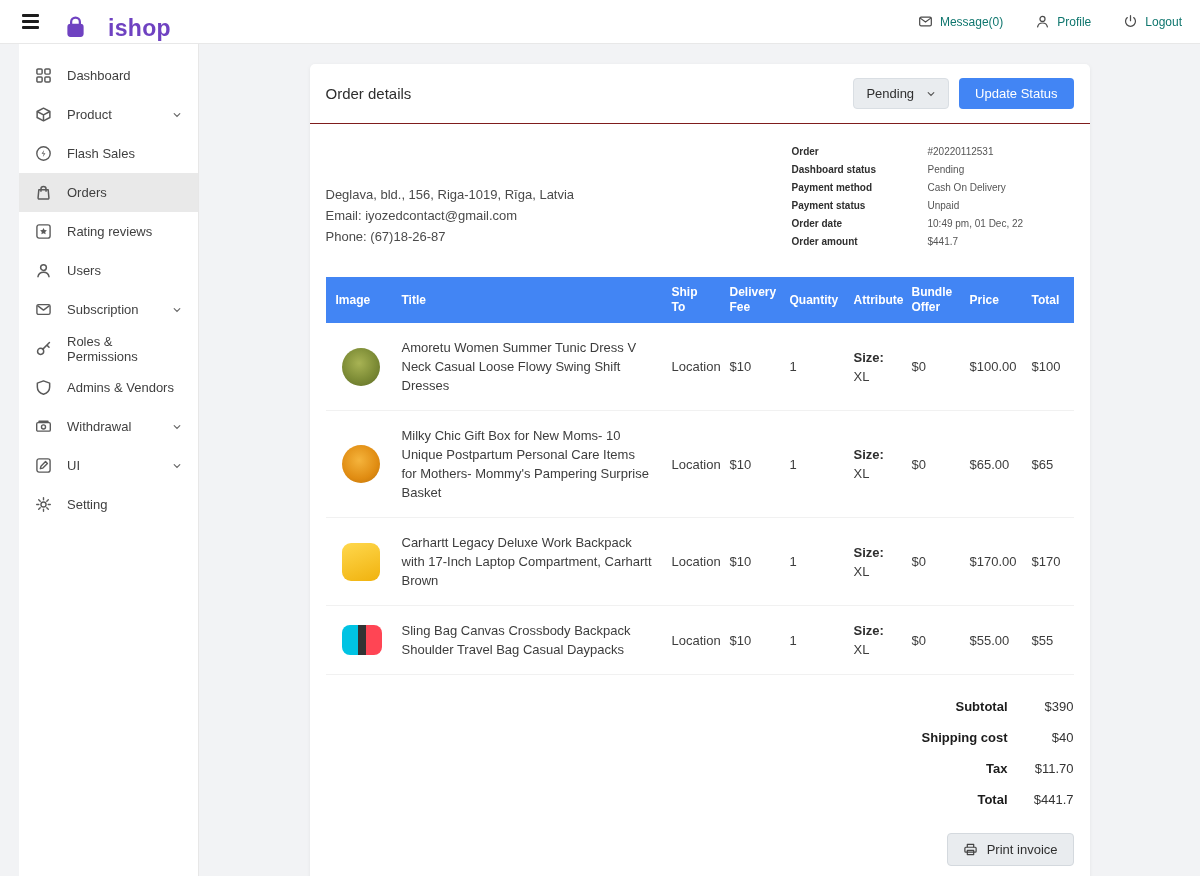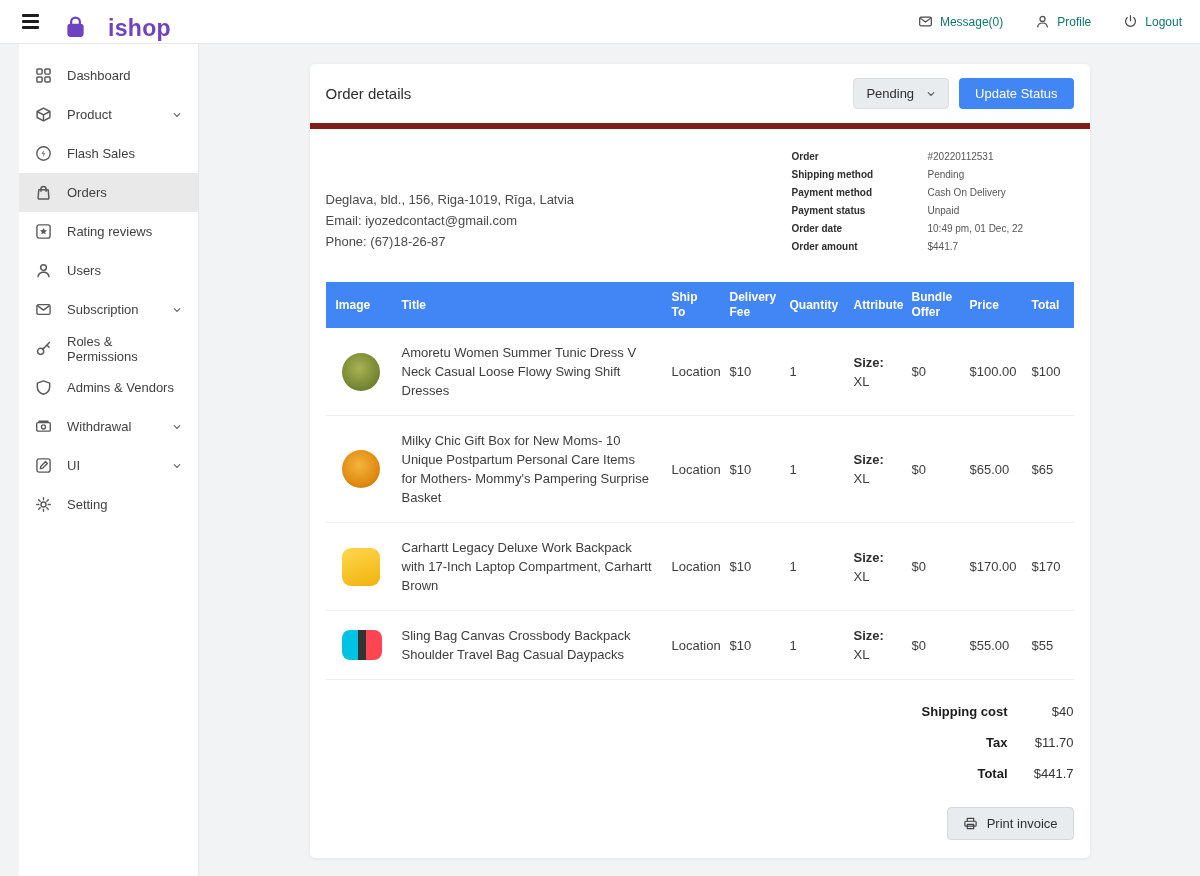--- a/index.html
+++ b/index.html
@@ -30,21 +30,21 @@
   .sidebar { width: 180px; flex-shrink: 0; background: #fff; border-right: 1px solid #e7e7e7; padding-top: 12px; margin-left: 19px; }
   .side-item { display: flex; align-items: center; gap: 15px; padding: 0 16px; height: 39px; font-size: 13px; color: #3f3f3f; cursor: pointer; }
   .side-item.active { background: #e9e9e9; }
   .sicon { display: flex; color: #5a5a5a; }
   .chev { margin-left: auto; display: flex; color: #666; }
 
   .content { flex: 1; display: flex; justify-content: center; align-items: flex-start; overflow: hidden; }
 
   
   .card { width: 780px; background: #fff; border-radius: 5px; margin-top: 20px; box-shadow: 0 1px 4px rgba(0,0,0,.06); }
-  .card-head { display: flex; align-items: center; padding: 14px 16px; border-bottom: 6px solid #7f1d1d; }
+  .card-head { display: flex; align-items: center; padding: 14px 16px; border-bottom: 1px solid #7f1d1d; }
   .page-title { font-size: 15px; color: #2e2e2e; font-weight: 500; }
   .head-controls { margin-left: auto; display: flex; gap: 10px; }
   .dropdown { display: flex; align-items: center; gap: 12px; background: #e9ecef; border: 1px solid #d9dee3; border-radius: 4px; padding: 7px 12px; font-size: 13px; color: #2f2f2f; cursor: pointer; font-family: inherit; }
   .dropdown .chevd { display: flex; color: #555; }
   .btn-primary { background: #4285f4; color: #ffffff; border: none; border-radius: 4px; padding: 8px 16px; font-size: 13px; font-weight: 500; cursor: pointer; font-family: inherit; }
 
   .card-body { padding: 12px 16px 18px; }
 
   
   .info-row { display: flex; align-items: flex-end; justify-content: space-between; padding: 10px 0 24px; }
@@ -298,21 +298,21 @@
 
         <div class="info-row">
           <div class="customer">
             <p>Deglava, bld., 156, Riga-1019, Rīga, Latvia</p>
             <p>Email: iyozedcontact@gmail.com</p>
             <p>Phone: (67)18-26-87</p>
           </div>
           <div class="order-info">
             <span class="oi-label">Order</span>
             <span class="oi-value">#20220112531</span>
-            <span class="oi-label">Shipping method</span>
+            <span class="oi-label">Dashboard status</span>
             <span class="oi-value">Pending</span>
             <span class="oi-label">Payment method</span>
             <span class="oi-value">Cash On Delivery</span>
             <span class="oi-label">Payment status</span>
             <span class="oi-value">Unpaid</span>
             <span class="oi-label">Order date</span>
             <span class="oi-value">10:49 pm, 01 Dec, 22</span>
             <span class="oi-label">Order amount</span>
             <span class="oi-value">$441.7</span>
           </div>
@@ -406,20 +406,24 @@
               </td>
               <td>$0</td>
               <td>$55.00</td>
               <td>$55</td>
             </tr>
           </tbody>
         </table>
 
         <div class="summary">
           <div class="summary-row">
+            <span class="summary-label">Subtotal</span>
+            <span class="summary-value">$390</span>
+          </div>
+          <div class="summary-row">
             <span class="summary-label">Shipping cost</span>
             <span class="summary-value">$40</span>
           </div>
           <div class="summary-row">
             <span class="summary-label">Tax</span>
             <span class="summary-value">$11.70</span>
           </div>
           <div class="summary-row">
             <span class="summary-label">Total</span>
             <span class="summary-value">$441.7</span>

